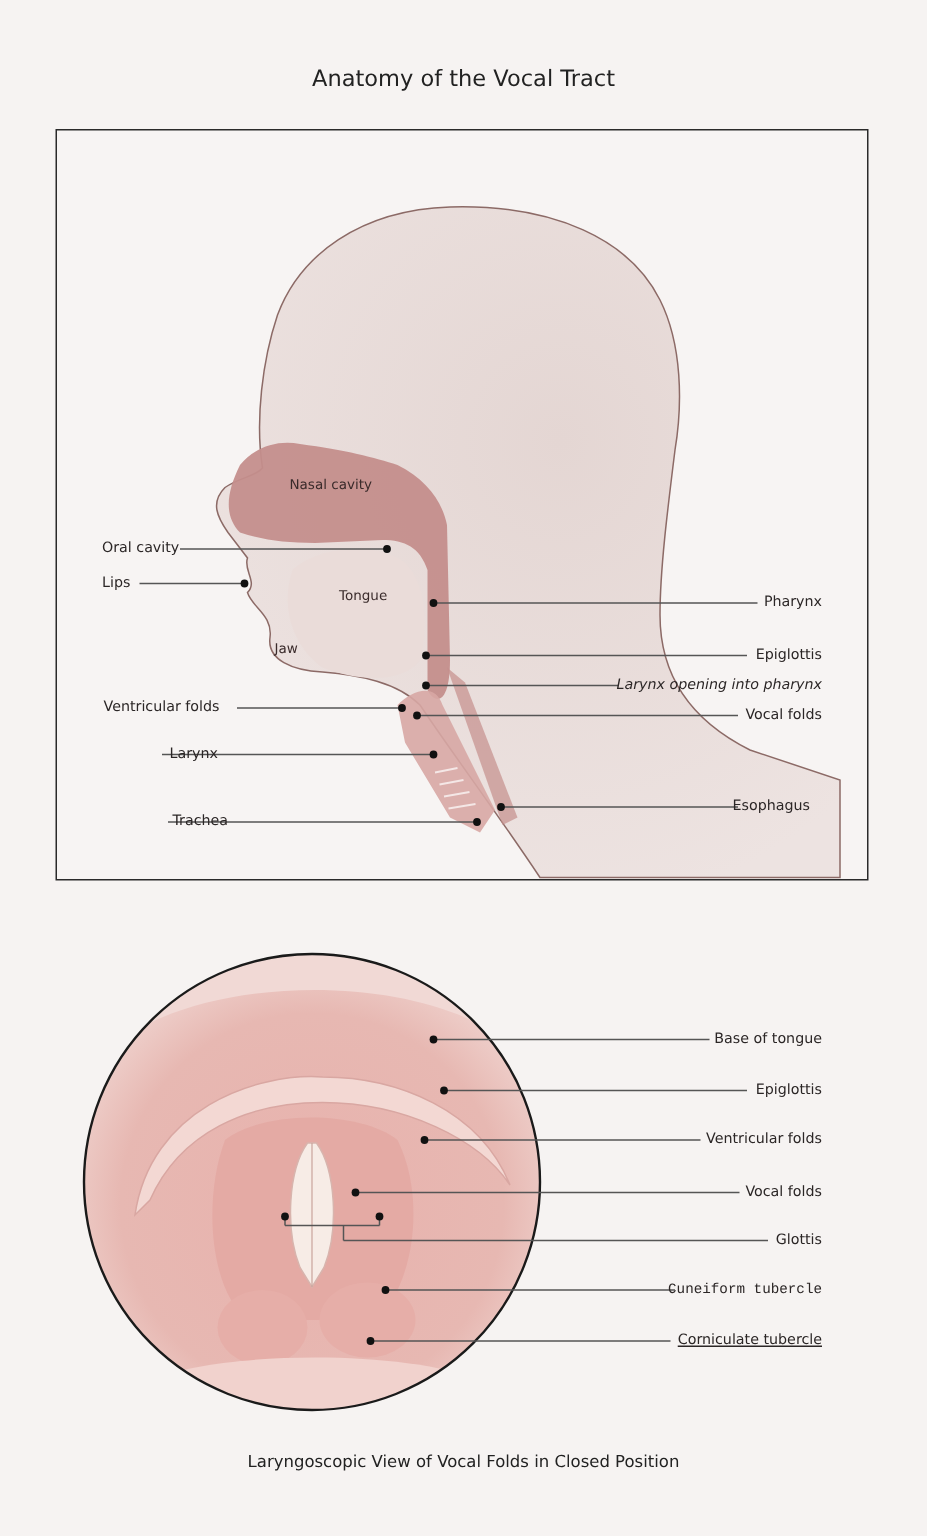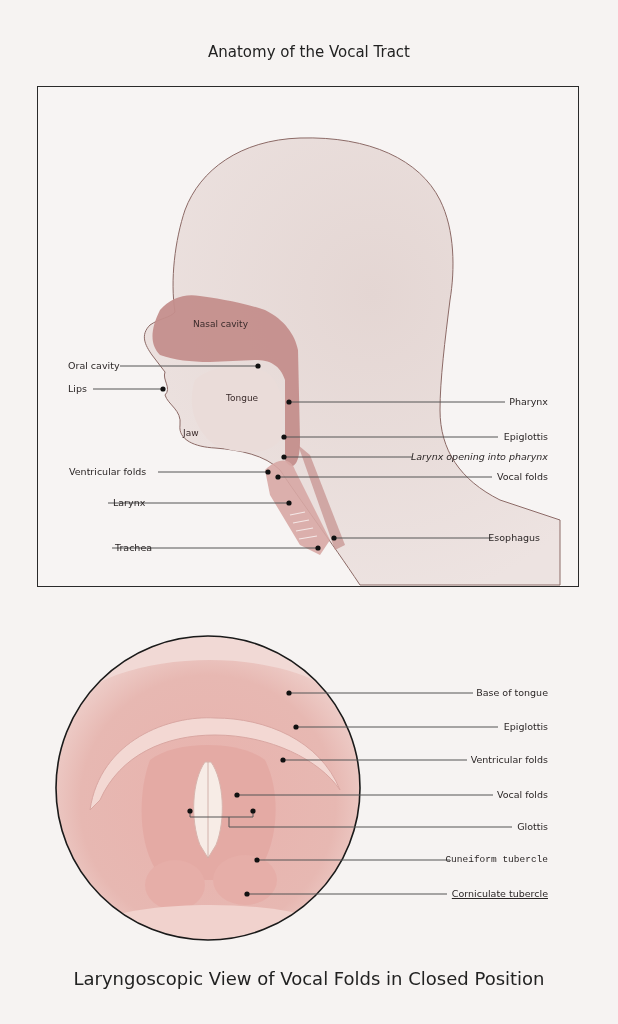--- a/index.html
+++ b/index.html
@@ -1,19 +1,19 @@
 <!DOCTYPE html>
 <html><head>
 <meta charset="utf-8">
 <style>
   html,body{margin:0;padding:0;}
   body{width:618px;height:1024px;background:#f6f3f2;position:relative;overflow:hidden;font-family:"Liberation Sans",sans-serif;color:#2b2626;}
   .title{position:absolute;left:0;width:618px;text-align:center;font-family:"DejaVu Sans",sans-serif;color:#222;}
   #t1{top:43px;font-size:15px;}
-  #t2{top:968px;font-size:18px;}
+  #t2{top:968px;font-size:11px;}
   .frame{position:absolute;left:37px;top:86px;width:542px;height:501px;border:1.5px solid #2a2a2a;box-sizing:border-box;background:#f7f4f3;}
   svg{position:absolute;left:0;top:0;}
   .lbl{position:absolute;font-size:9.5px;font-family:"DejaVu Sans",sans-serif;color:#2b2626;white-space:nowrap;line-height:12px;}
   .lbl.r{text-align:right;}
   .in{font-size:9px;color:#3a2b2b;}
 </style>
 </head>
 <body>
 
 <div id="t1" class="title">Anatomy of the Vocal Tract</div>

